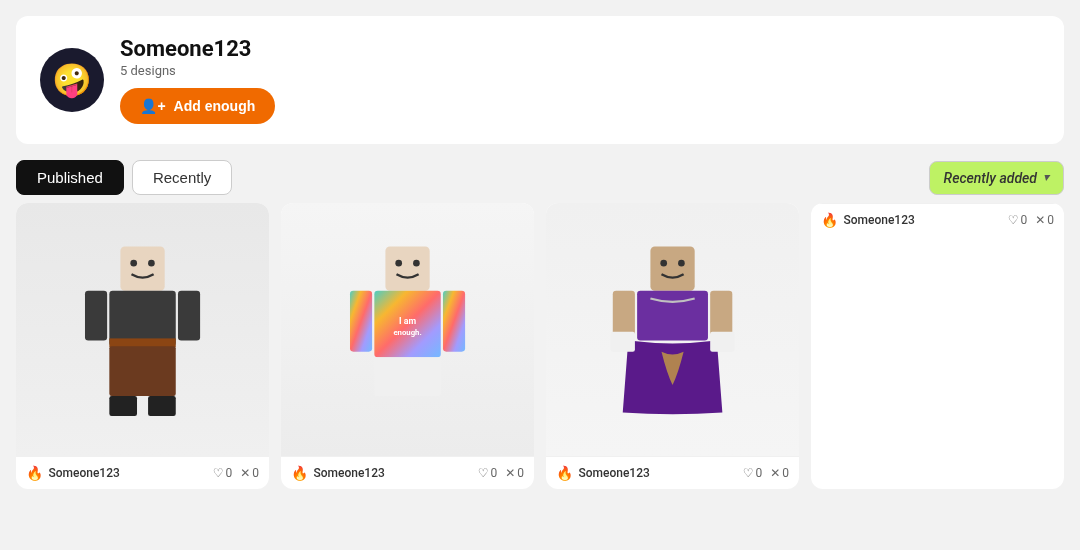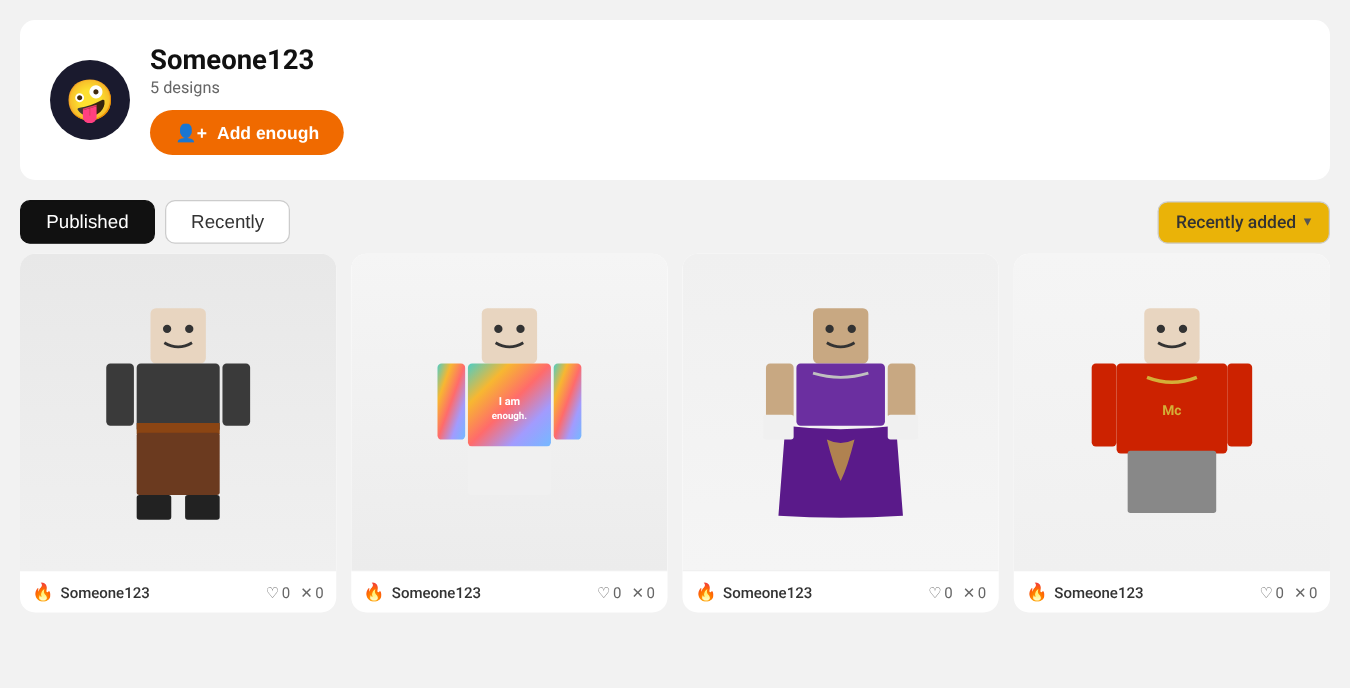--- a/index.html
+++ b/index.html
@@ -86,25 +86,26 @@
       color: #fff;
       border-color: #111;
     }
     .sort-dropdown {
       display: flex;
       align-items: flex-start;
       gap: 6px;
       border: 1.5px solid #ccc;
       border-radius: 8px;
       padding: 8px 14px;
-      background: #eab308;
+      background: #bef264;
       font-size: 14px;
       font-weight: 500;
       color: #333;
       cursor: pointer;
+      font-style: italic;
     }
     .sort-dropdown .chevron {
       font-size: 12px;
       color: #555;
     }
 
     
     .items-grid {
       display: grid;
       grid-template-columns: repeat(4, 1fr);
@@ -322,41 +323,20 @@
         </div>
         <div class="stat">
           <span>✕</span>
           <span>0</span>
         </div>
       </div>
     </div>
   </div>
 
   <div class="item-card">
-    <div class="item-image char-outfit-4">
-      <svg viewBox="0 0 120 160" width="70%" height="70%" xmlns="http://www.w3.org/2000/svg">
-
-        <rect x="40" y="5" width="40" height="40" fill="#e8d5c0" rx="4"></rect>
-
-        <rect x="20" y="45" width="80" height="65" fill="#cc2200" rx="3"></rect>
-
-        <path d="M42 55 Q60 62 78 55" stroke="#d4af37" stroke-width="2.5" fill="none"></path>
-
-        <text x="60" y="82" text-anchor="middle" font-size="10" fill="#d4af37" font-weight="bold">Mc</text>
-
-        <rect x="28" y="108" width="64" height="45" fill="#888" rx="2"></rect>
-
-        <rect x="2" y="45" width="18" height="60" fill="#cc2200" rx="3"></rect>
-        <rect x="100" y="45" width="18" height="60" fill="#cc2200" rx="3"></rect>
-
-        <circle cx="52" cy="20" r="3" fill="#333"></circle>
-        <circle cx="68" cy="20" r="3" fill="#333"></circle>
-        <path d="M50 30 Q60 36 70 30" stroke="#333" stroke-width="2" fill="none"></path>
-      </svg>
-    </div>
     <div class="item-footer">
       <div class="item-author">
         <span class="author-flame">🔥</span>
         <span>Someone123</span>
       </div>
       <div class="item-stats">
         <div class="stat">
           <span>♡</span>
           <span>0</span>
         </div>

